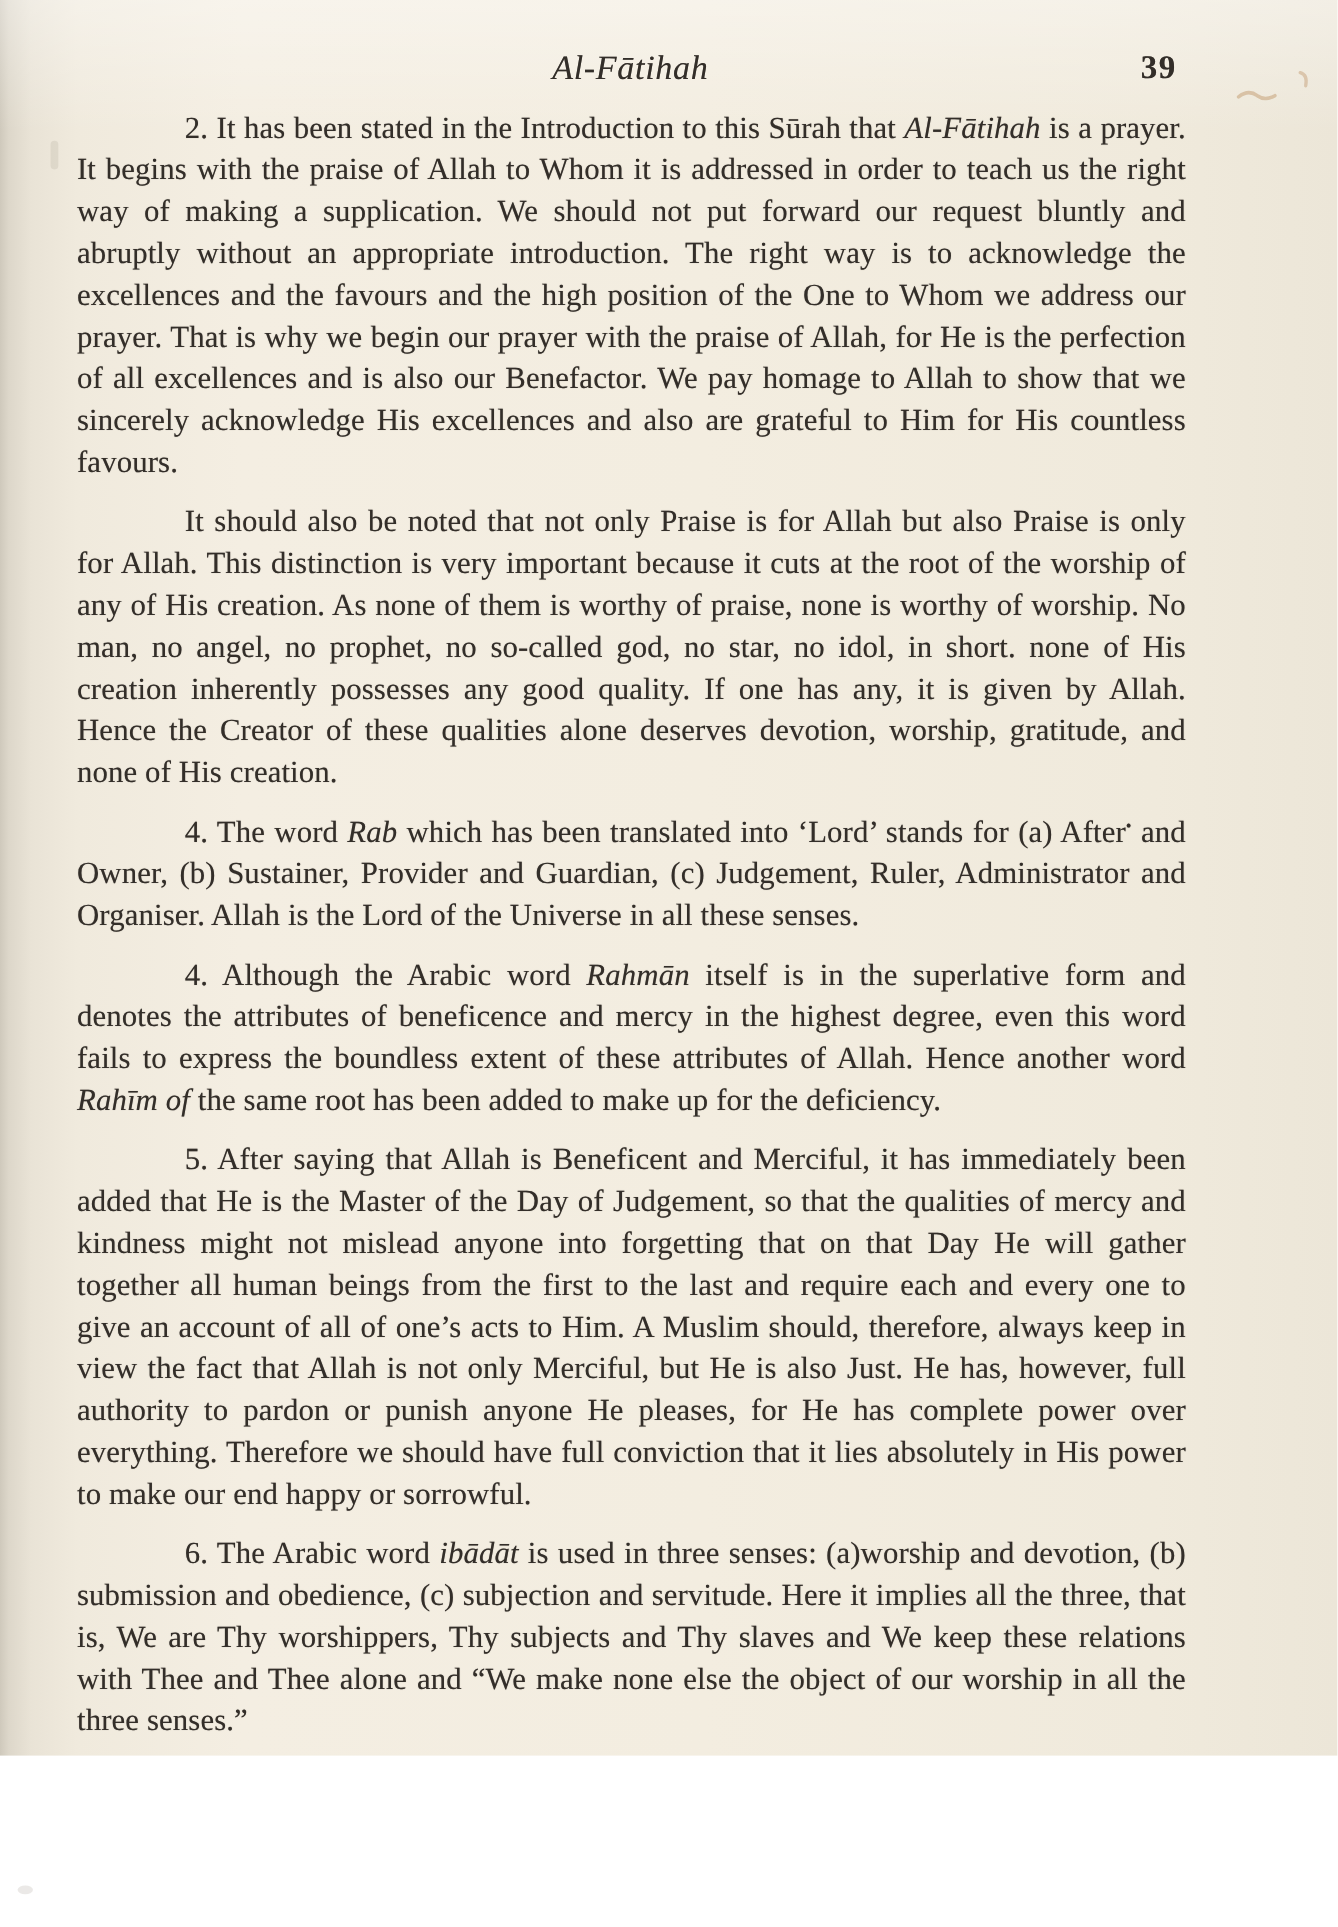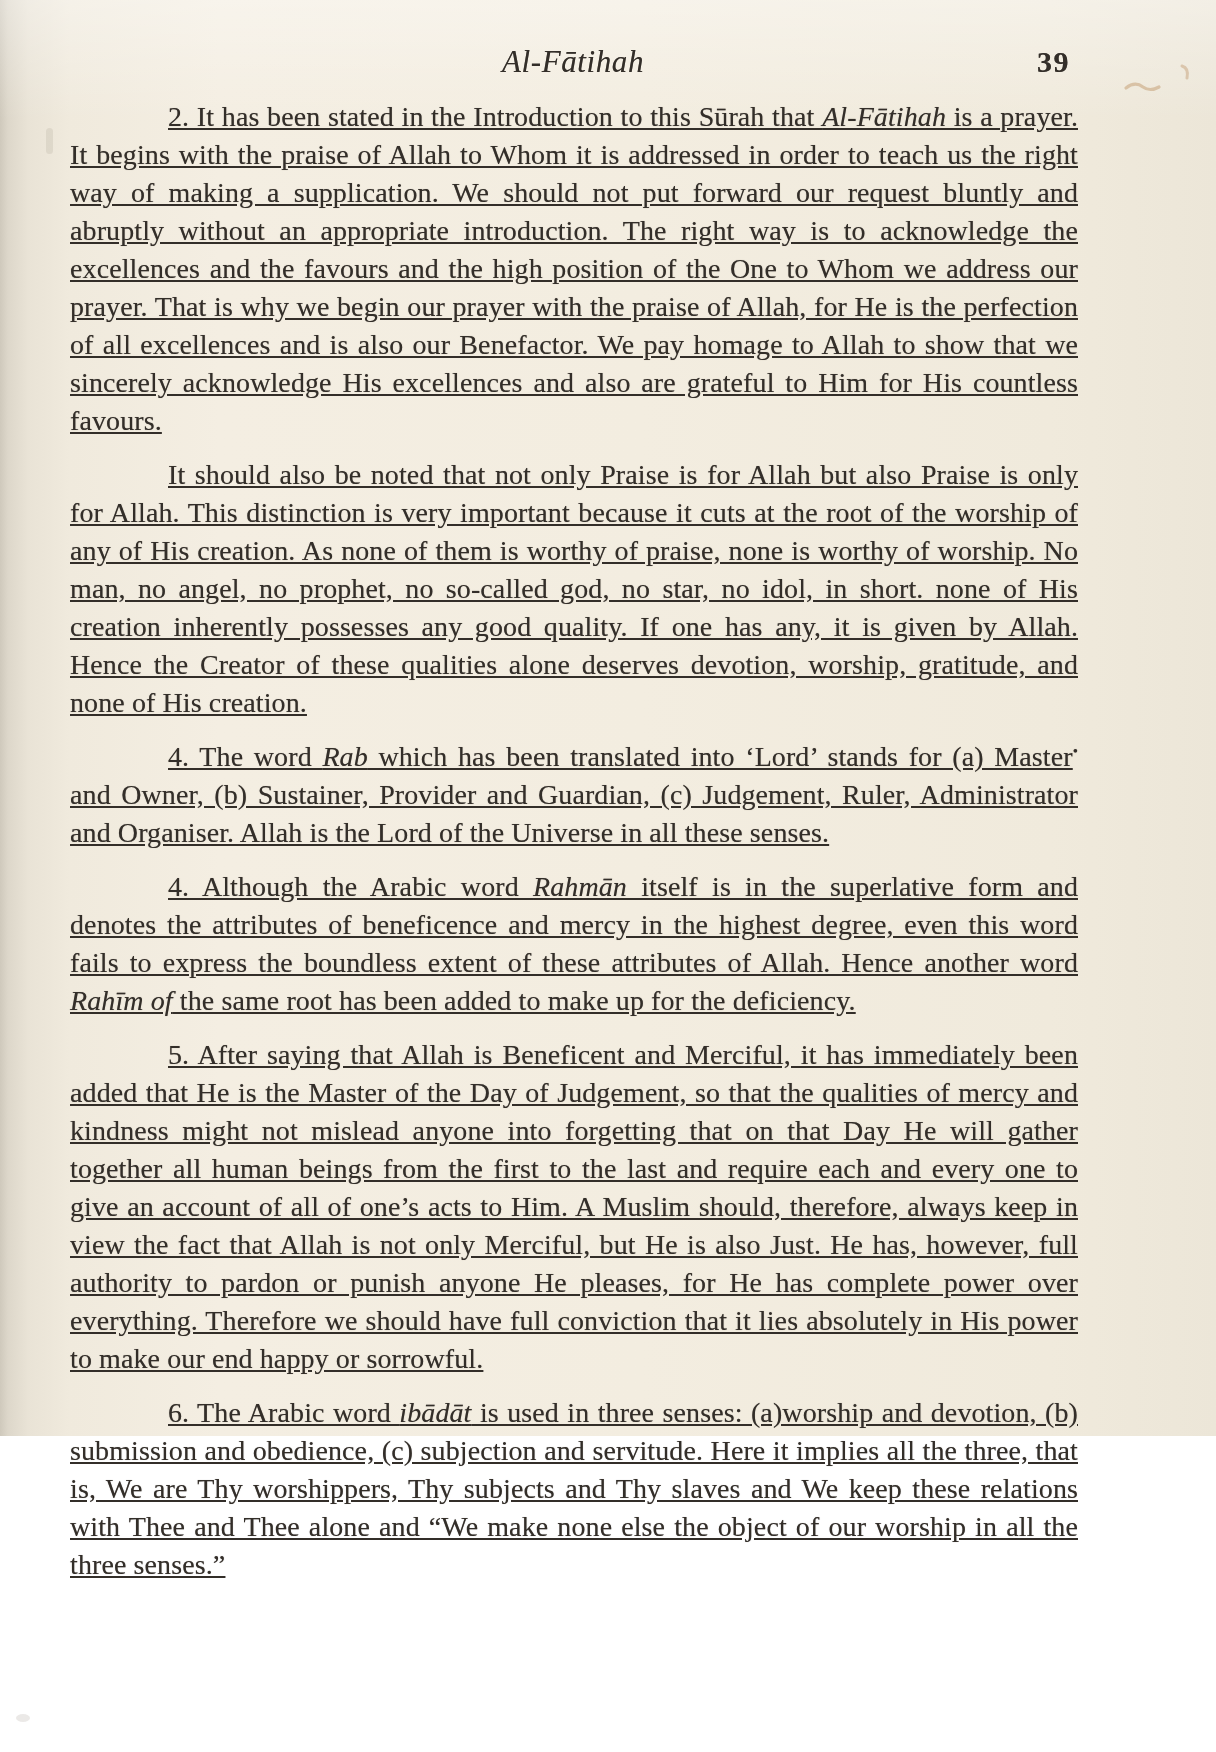--- a/index.html
+++ b/index.html
@@ -5,21 +5,21 @@
   html, body {
     margin: 0; padding: 0;
   }
   body {
     width: 1216px; height: 1752px;
     font-family: "Liberation Serif", "DejaVu Serif", serif;
     overflow: hidden;
   }
   .page {
     position: relative;
-    width: 1216px; height: 1436px;
+    width: 1216px; height: 1596px;
     background:
       linear-gradient(180deg, rgba(255,255,255,0.35) 0px, rgba(255,255,255,0) 120px),
       linear-gradient(90deg, #cfc9bc 0px, #ddd7ca 8px, #e9e3d6 28px, #f0eadd 70px,
                       #f4eee2 220px, #f3ede0 640px, #f0eadc 1050px, #ece6d8 1216px);
     color: #332e29;
   }
   .header {
     position: absolute;
     top: 44px; left: 70px; right: 140px;
     height: 42px;
@@ -46,21 +46,20 @@
     width: 1008px;
     font-size: 28px;
     line-height: 38px;
     text-align: justify;
     letter-spacing: 0.1px;
     text-shadow: 0 0 0.7px rgba(46,40,36,0.5);
   }
   .para {
     margin: 0 0 16px 0;
     text-indent: 98px;
-    text-decoration: underline;
   }
   .it { font-style: italic; }
   .supdot {
     display: inline-block;
     font-size: 15px;
     vertical-align: super;
     line-height: 0;
     text-indent: 0;
   }
   .smudge {
@@ -90,19 +89,19 @@
     <path d="M8 30 q 9 -7 17 -1 q 7 5 16 0" fill="none" stroke="#c29a6e" stroke-width="3.2" stroke-linecap="round" opacity="0.5"></path>
     <path d="M64 8 q 7 2 5 12" fill="none" stroke="#c29a6e" stroke-width="3" stroke-linecap="round" opacity="0.45"></path>
   </svg>
 
   <div class="speck s1"></div>
   <div class="speck s2"></div>
 
   <div class="text-block" id="paragraphs">
       <p class="para"><span>2. It has been stated in the Introduction to this Sūrah that </span><span class="it">Al-Fātihah</span><span> is a prayer. It begins with the praise of Allah to Whom it is addressed in order to teach us the right way of making a supplication. We should not put forward our request bluntly and abruptly without an appropriate introduction. The right way is to acknowledge the excellences and the favours and the high position of the One to Whom we address our prayer. That is why we begin our prayer with the praise of Allah, for He is the perfection of all excellences and is also our Benefactor. We pay homage to Allah to show that we sincerely acknowledge His excellences and also are grateful to Him for His countless favours.</span></p>
       <p class="para"><span>It should also be noted that not only Praise is for Allah but also Praise is only for Allah. This distinction is very important because it cuts at the root of the worship of any of His creation. As none of them is worthy of praise, none is worthy of worship. No man, no angel, no prophet, no so-called god, no star, no idol, in short. none of His creation inherently possesses any good quality. If one has any, it is given by Allah. Hence the Creator of these qualities alone deserves devotion, worship, gratitude, and none of His creation.</span></p>
-      <p class="para"><span>4. The word </span><span class="it">Rab</span><span> which has been translated into ‘Lord’ stands for (a) Master</span><span class="supdot">•</span><span> and Owner, (b) Sustainer, Provider and Guardian, (c) Judgement, Ruler, Administrator and Organiser. Allah is the Lord of the Universe in all these senses.</span></p>
+      <p class="para"><span>4. The word </span><span class="it">Rab</span><span> which has been translated into ‘Lord’ stands for (a) After</span><span class="supdot">•</span><span> and Owner, (b) Sustainer, Provider and Guardian, (c) Judgement, Ruler, Administrator and Organiser. Allah is the Lord of the Universe in all these senses.</span></p>
       <p class="para"><span>4. Although the Arabic word </span><span class="it">Rahmān</span><span> itself is in the superlative form and denotes the attributes of beneficence and mercy in the highest degree, even this word fails to express the boundless extent of these attributes of Allah. Hence another word </span><span class="it">Rahīm of</span><span> the same root has been added to make up for the deficiency.</span></p>
       <p class="para"><span>5. After saying that Allah is Beneficent and Merciful, it has immediately been added that He is the Master of the Day of Judgement, so that the qualities of mercy and kindness might not mislead anyone into forgetting that on that Day He will gather together all human beings from the first to the last and require each and every one to give an account of all of one’s acts to Him. A Muslim should, therefore, always keep in view the fact that Allah is not only Merciful, but He is also Just. He has, however, full authority to pardon or punish anyone He pleases, for He has complete power over everything. Therefore we should have full conviction that it lies absolutely in His power to make our end happy or sorrowful.</span></p>
       <p class="para"><span>6. The Arabic word </span><span class="it">ibādāt</span><span> is used in three senses: (a)worship and devotion, (b) submission and obedience, (c) subjection and servitude. Here it implies all the three, that is, We are Thy worshippers, Thy subjects and Thy slaves and We keep these relations with Thee and Thee alone and “We make none else the object of our worship in all the three senses.”</span></p>
     </div>
 
 </div>
 
 </body></html>

